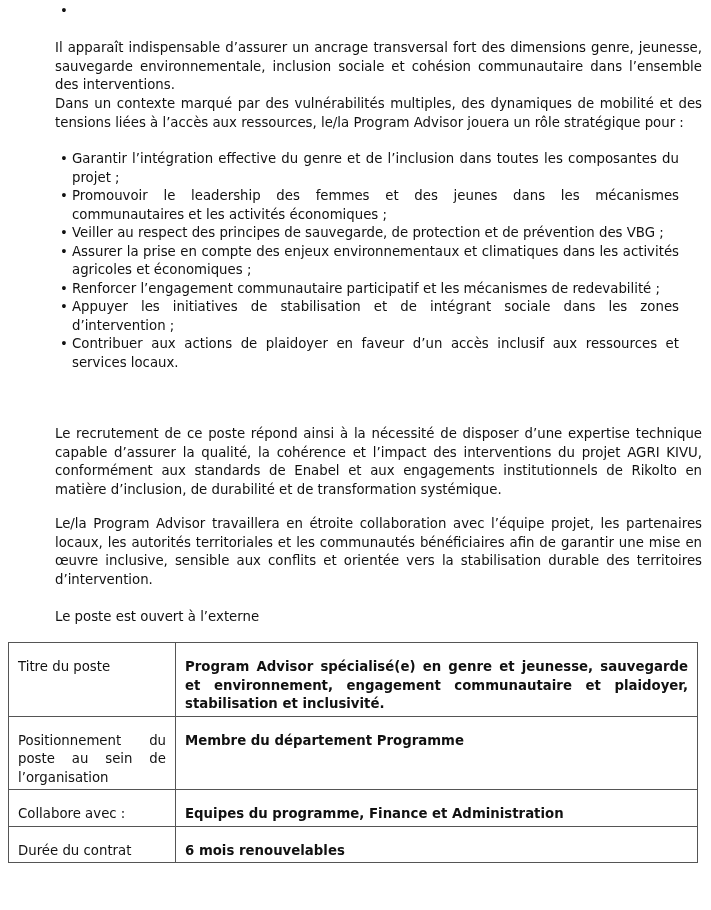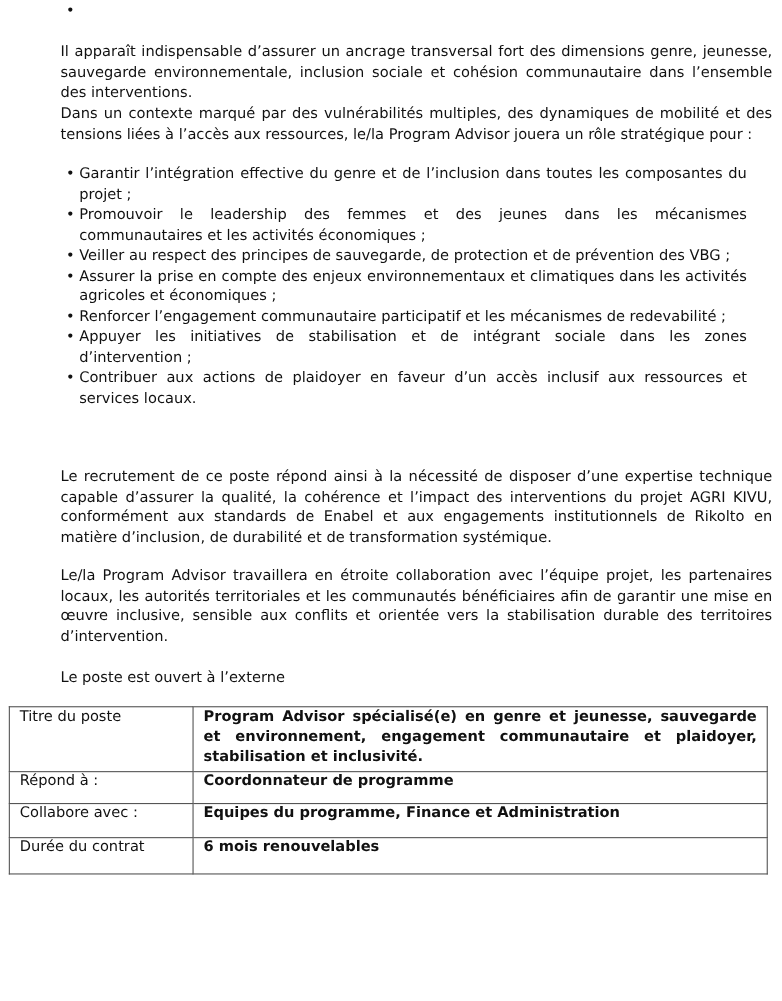--- a/index.html
+++ b/index.html
@@ -13,21 +13,21 @@
   .para { position: absolute; left: 32px; width: 647px; text-align: justify; margin-left: 23px; }
   ul.bullets { list-style: none; margin: 0; padding: 0; position: absolute; left: 60px; width: 619px; }
   ul.bullets li { position: relative; padding-left: 12px; text-align: justify; }
   ul.bullets li .dot { position: absolute; left: 0; top: 0; }
   ul.bullets li .txt { display: block; text-indent: 0; }
   .hang { display: block; }
   table.info {
     position: absolute; left: 8px; top: 642px; width: 690px;
     border-collapse: collapse; font-size: 13.3px; line-height: 18.5px;
   }
-  table.info td { border: 1.5px solid #555; vertical-align: top; padding: 0 9px 2px 9px; }
+  table.info td { border: 1.5px solid #555; vertical-align: top; padding: 15px 9px 2px 9px; }
   table.info td.lbl { width: 148px; text-align: justify; text-align-last: left; }
   table.info td.val { text-align: justify; font-weight: bold; }
 </style>
 </head>
 <body>
 
 <div class="page">
 
   <ul class="bullets" style="top:2px;">
     <li>
@@ -75,23 +75,23 @@
   <p class="para" style="top:515px;">Le/la Program Advisor travaillera en étroite collaboration avec l’équipe projet, les partenaires locaux, les autorités territoriales et les communautés bénéficiaires afin de garantir une mise en œuvre inclusive, sensible aux conflits et orientée vers la stabilisation durable des territoires d’intervention.</p>
 
   <p class="para" style="top:608px;">Le poste est ouvert à l’externe</p>
 
   <table class="info">
     <tbody>
         <tr style="height:56px;">
       <td class="lbl">Titre du poste</td>
       <td class="val">Program Advisor spécialisé(e) en genre et jeunesse, sauvegarde et environnement, engagement communautaire et plaidoyer, stabilisation et inclusivité.</td>
     </tr>
-    <tr style="height:29px;">
-      <td class="lbl">Répond à :</td>
-      <td class="val">Coordonnateur de programme</td>
+    <tr style="height:56px;">
+      <td class="lbl">Positionnement du poste au sein de l’organisation</td>
+      <td class="val">Membre du département Programme</td>
     </tr>
     <tr style="height:31px;">
       <td class="lbl">Collabore avec :</td>
       <td class="val">Equipes du programme, Finance et Administration</td>
     </tr>
     <tr style="height:33px;">
       <td class="lbl">Durée du contrat</td>
       <td class="val">6 mois renouvelables</td>
     </tr>
   </tbody>

